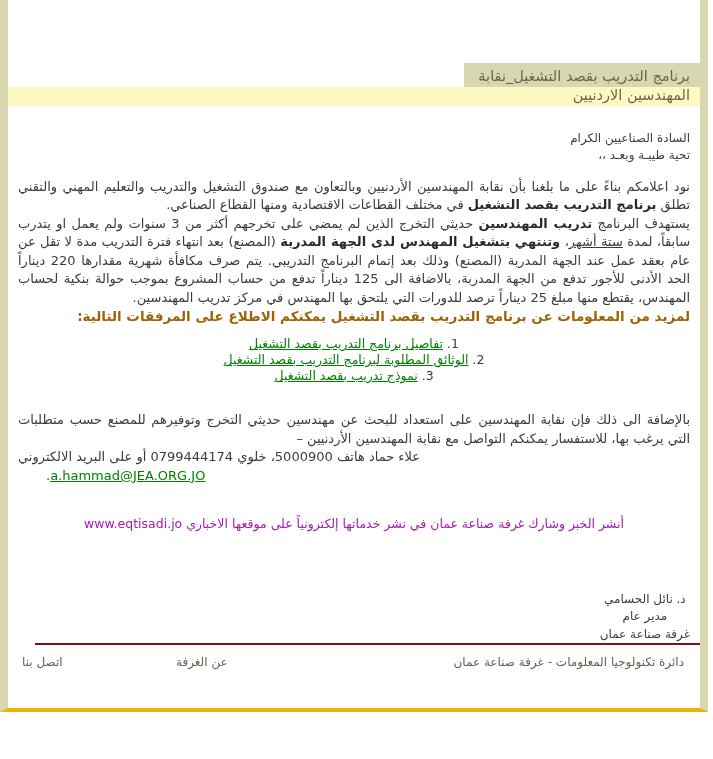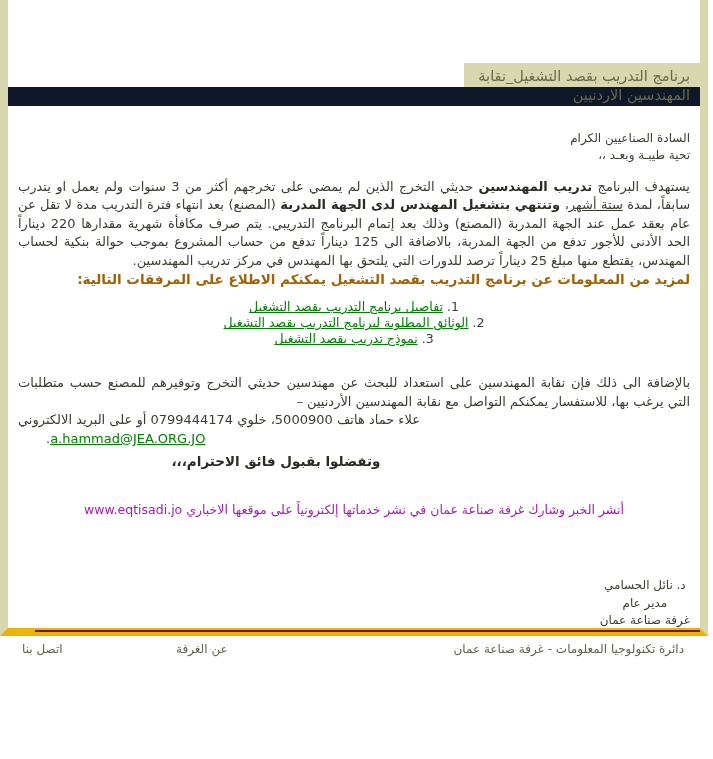--- a/index.html
+++ b/index.html
@@ -4,25 +4,25 @@
 <style>
   html,body{
     margin:0; padding:0;
     width:713px; height:759px;
     background:#ffffff;
     font-family:"DejaVu Sans", sans-serif;
     overflow:hidden;
   }
   .frame{
     position:absolute; left:0; top:0;
-    width:708px; height:636px;
+    width:708px; height:712px;
     box-sizing:border-box;
     border-left:8px solid #d9d7b0;
     border-right:8px solid #d9d7b0;
-    border-bottom:8px solid #eab308;
+    border-bottom:4px solid #eab308;
     background:#ffffff;
   }
   .content{
     direction:rtl;
     padding:0 10px;
     color:#3d3c33;
     font-size:13px;
     line-height:1.42;
   }
   
@@ -30,21 +30,21 @@
   .title-line1{ text-align:right; direction:rtl; }
   .title-line1 .hl{
     display:inline-block;
     background:#d9d7b0;
     color:#6a684a;
     font-size:14.5px;
     line-height:22px;
     padding:2px 10px 0 14px;
   }
   .title-line2{
-    background:#0f172a;
+    background:#fef9c3;
     color:#6a684a;
     direction:rtl;
     text-align:right;
     font-size:14.5px;
     line-height:17px;
     padding:0 10px 2px 0;
     margin:0;
   }
   .greeting{ margin-top:24px; }
   .greeting div{ text-align:right; font-size:12px; line-height:17px; }
@@ -124,38 +124,38 @@
   </div>
 
   <div class="content">
 
     <div class="greeting">
       <div>السادة الصناعيين الكرام</div>
       <div>تحية طيبـة وبعـد ،،</div>
     </div>
 
     <div class="par-group">
+      <p class="body-par"><span>نود اعلامكم بناءً على ما بلغنا بأن نقابة المهندسين الأردنيين وبالتعاون مع صندوق التشغيل والتدريب والتعليم المهني والتقني تطلق </span><b class="inline-bold">برنامج التدريب بقصد التشغيل</b><span> في مختلف القطاعات الاقتصادية ومنها القطاع الصناعي.</span></p>
       <p class="body-par"><span>يستهدف البرنامج </span><b class="inline-bold">تدريب المهندسين</b><span> حديثي التخرج الذين لم يمضي على تخرجهم أكثر من 3 سنوات ولم يعمل او يتدرب سابقاً، لمدة </span><span class="u">ستة أشهر</span><span>، </span><b class="inline-bold">وتنتهي بتشغيل المهندس لدى الجهة المدربة</b><span> (المصنع) بعد انتهاء فترة التدريب مدة لا تقل عن عام بعقد عمل عند الجهة المدربة (المصنع) وذلك بعد إتمام البرنامج التدريبي. يتم صرف مكافأة شهرية مقدارها 220 ديناراً الحد الأدنى للأجور تدفع من الجهة المدربة، بالاضافة الى 125 ديناراً تدفع من حساب المشروع بموجب حوالة بنكية لحساب المهندس، يقتطع منها مبلغ 25 ديناراً ترصد للدورات التي يلتحق بها المهندس في مركز تدريب المهندسين.</span></p>
     </div>
 
     <div class="more-info">لمزيد من المعلومات عن برنامج التدريب بقصد التشغيل يمكنكم الاطلاع على المرفقات التالية:</div>
 
     <div class="attach-list">
       <div class="attach-item"><span class="num">1.</span> <a class="green-link">تفاصيل برنامج التدريب بقصد التشغيل</a></div>
       <div class="attach-item"><span class="num">2.</span> <a class="green-link">الوثائق المطلوبة لبرنامج التدريب بقصد التشغيل</a></div>
       <div class="attach-item"><span class="num">3.</span> <a class="green-link">نموذج تدريب بقصد التشغيل</a></div>
     </div>
 
     <div class="contact-par">
       <p class="body-par">بالإضافة الى ذلك فإن نقابة المهندسين على استعداد للبحث عن مهندسين حديثي التخرج وتوفيرهم للمصنع حسب متطلبات التي يرغب بها، للاستفسار يمكنكم التواصل مع نقابة المهندسين الأردنيين –</p>
       <p class="phone-line">علاء حماد هاتف 5000900، خلوي 0799444174 أو على البريد الالكتروني</p>
       <p class="email-line"><a class="green-link">a.hammad@JEA.ORG.JO</a><span>.</span></p>
     </div>
 
-    <div class="closing">وتفضلوا بقبول فائق الاحترام،،،</div>
 
     <div class="red-note">أنشر الخبر وشارك غرفة صناعة عمان في نشر خدماتها إلكترونياً على موقعها الاخباري www.eqtisadi.jo</div>
 
     <div class="signature">
       <div>د. نائل الحسامي</div>
       <div>مدير عام</div>
       <div>غرفة صناعة عمان</div>
     </div>
   </div>
 

